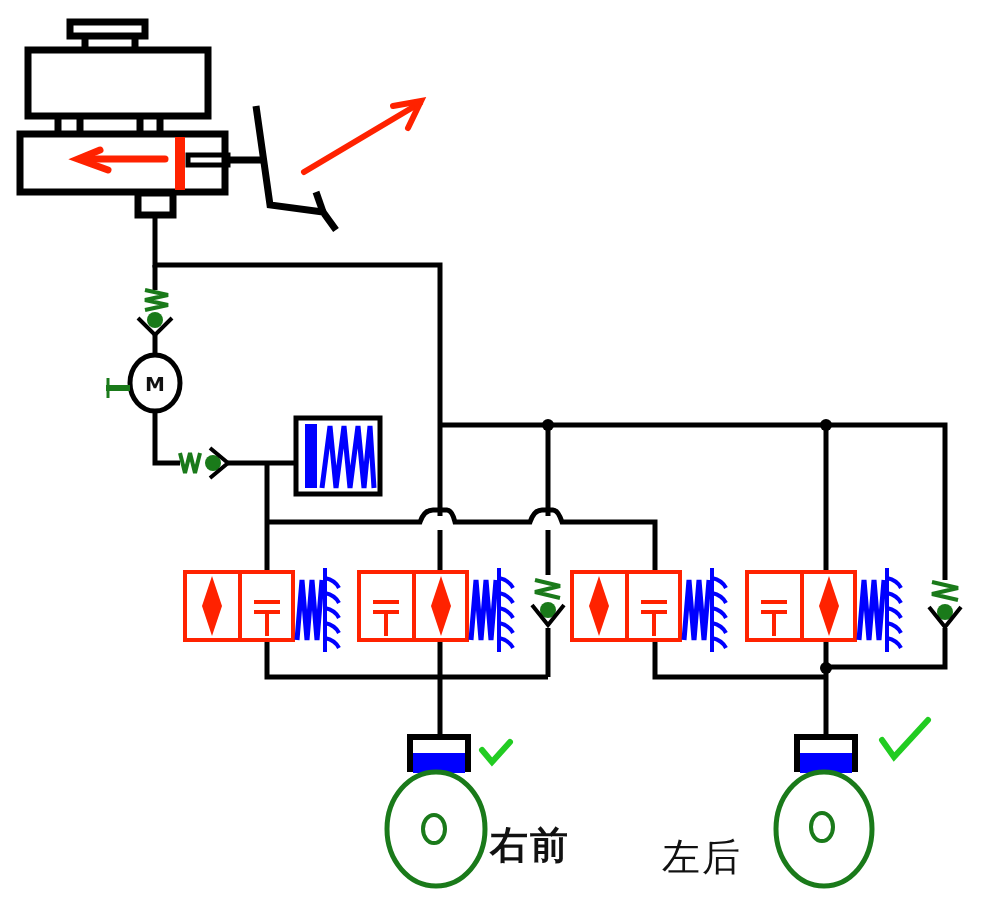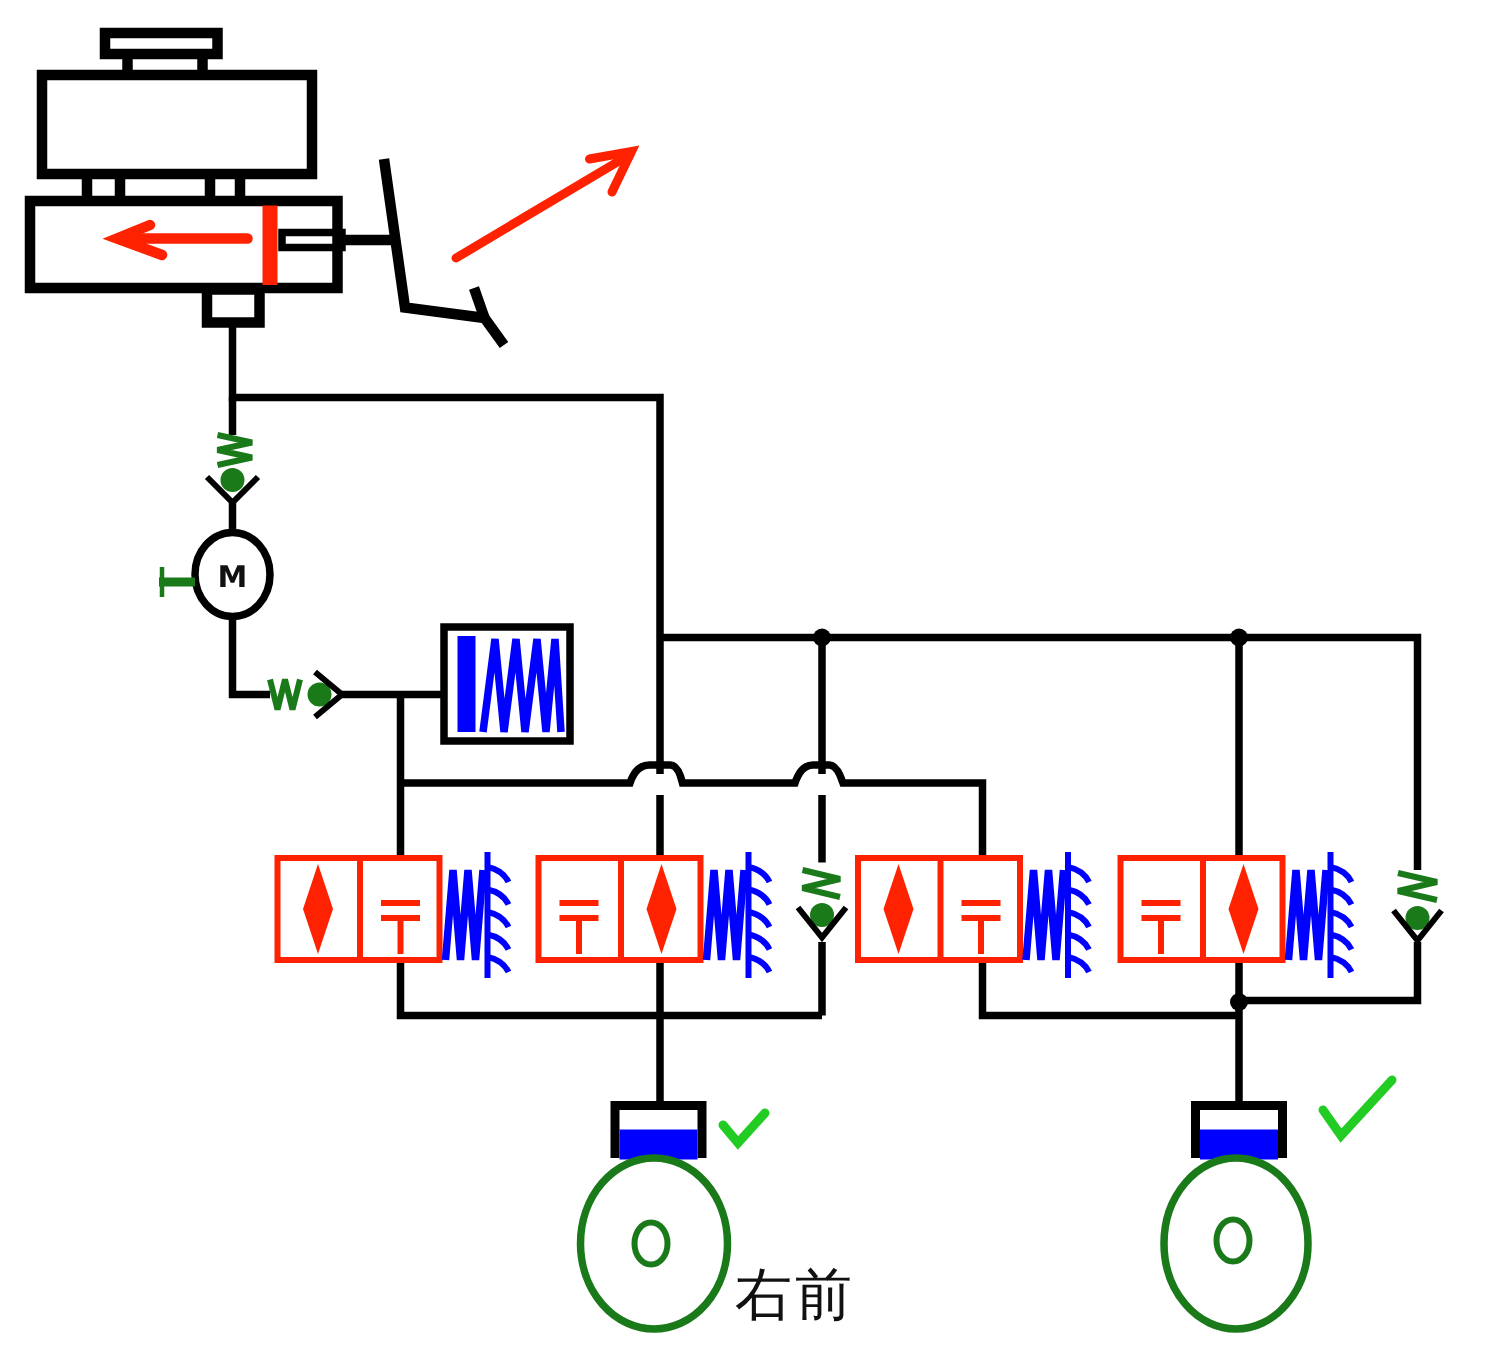--- a/index.html
+++ b/index.html
@@ -175,14 +175,15 @@
   <g>
     <polyline points="797,772 797,737 855,737 855,772" fill="none" stroke="#000" stroke-width="6"></polyline>
     <rect x="800" y="753" width="52" height="20" fill="#0000ff"></rect>
     <ellipse cx="824" cy="829" rx="48" ry="57" fill="none" stroke="#1a7a1a" stroke-width="5"></ellipse>
     <ellipse cx="822" cy="827" rx="11" ry="14" fill="none" stroke="#1a7a1a" stroke-width="4"></ellipse>
   </g>
   <polyline points="482,750 492,762 510,742" fill="none" stroke="#22cc22" stroke-width="6" stroke-linecap="round"></polyline>
   <polyline points="882,740 894,757 928,720" fill="none" stroke="#22cc22" stroke-width="6" stroke-linecap="round"></polyline>
 </svg>
 
-<div class="label" style="left:490px;top:838px;">右前</div>
+<div class="label" style="left:490px;top:820px;font-weight:bold;">右前</div>
+<div class="label" style="left:662px;top:832px;">左后</div>
 </div>
 
 </body></html>

